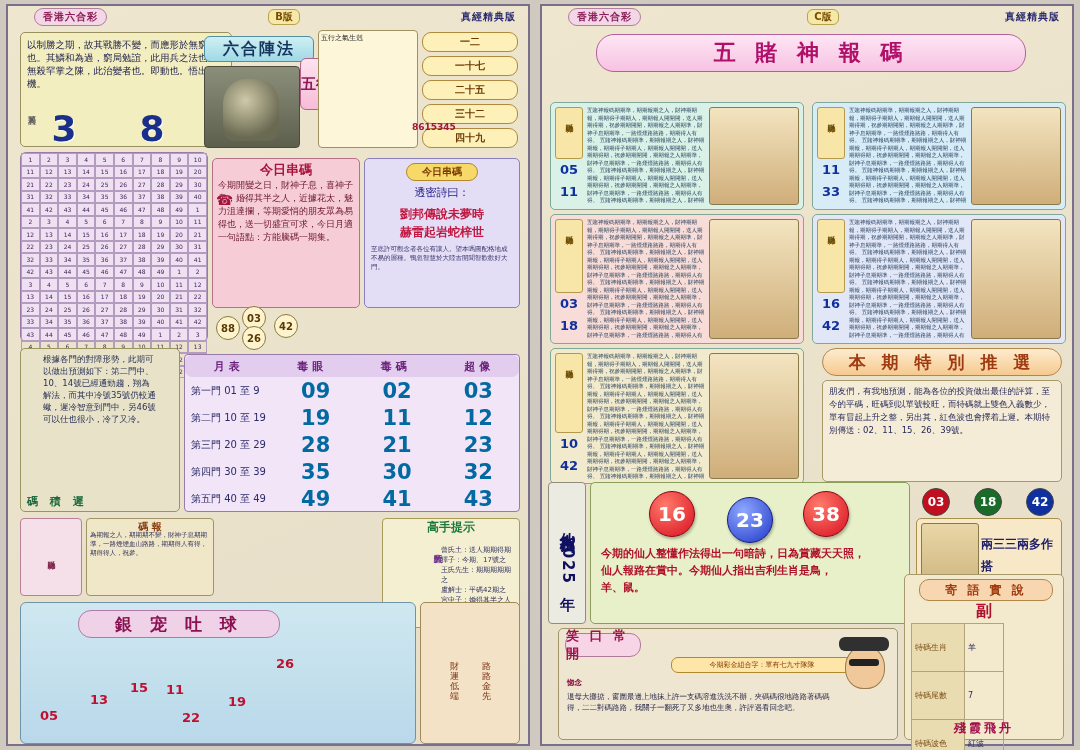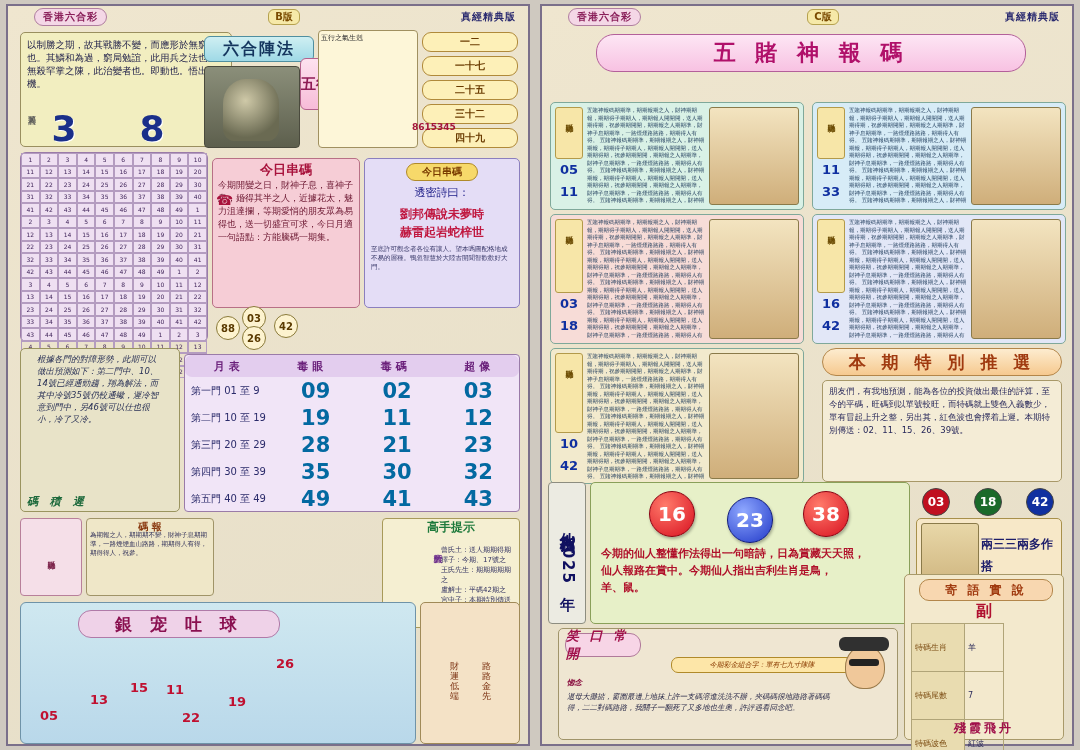--- a/index.html
+++ b/index.html
@@ -144,21 +144,21 @@
   }
   .ball{
     position:absolute;width:22px;height:22px;border-radius:50%;
     border:1px solid #8a7a3a;display:flex;align-items:center;justify-content:center;
     font-size:10px;font-weight:bold;background:#fdf3cf;color:#5a3a00;
   }
 
   .l-note{
     left:12px;top:342px;width:160px;height:164px;
     background:#e8e3c8;border:1px solid #9a945f;border-radius:5px;
-    padding:4px 16px;font-size:8.5px;line-height:12px;color:#283056;font-style:italic;
+    padding:4px 22px;font-size:8.5px;line-height:12px;color:#283056;
   }
   .l-monthtable{
     left:176px;top:348px;width:336px;height:158px;
     background:#f1e5f7;border:1px solid #9a7ba8;border-radius:4px;
     font-size:11px;color:#3a2060;
   }
   .mt-head{display:flex;height:22px;background:#e3cdee;font-weight:bold;border-radius:7px;}
   .mt-head div{flex:1;display:flex;align-items:center;justify-content:center;color:#6a1f7a;}
   .mt-row{display:flex;height:27px;align-items:center;}
   .mt-row .c1{width:84px;font-size:10px;color:#2a2a6a;padding-left:6px;}
@@ -290,21 +290,21 @@
   .r-horse .hp{
     position:absolute;left:4px;top:4px;width:56px;bottom:4px;
     background:linear-gradient(#e8d7a8,#c2a46a);border:1px solid #8a7a4a;border-radius:3px;
   }
   .r-horse .ht{
     position:absolute;left:64px;top:14px;right:4px;
     font-size:12px;line-height:22px;color:#1d1d6a;font-weight:bold;
   }
   .r-joke{
     left:558px;top:628px;width:340px;height:112px;
-    background:#efe6d2;border:1px solid #a0946a;border-radius:5px;font-style:italic;
+    background:#efe6d2;border:1px solid #a0946a;border-radius:5px;
   }
   .r-joke .jt{
     position:absolute;left:6px;top:4px;width:74px;height:22px;
     background:#f7d5e6;border:1px solid #b07a9a;border-radius:11px;
     display:flex;align-items:center;justify-content:center;
     font-size:13px;font-weight:bold;color:#a0104a;letter-spacing:3px;
   }
   .r-joke .jpill{
     position:absolute;left:112px;top:28px;width:180px;height:14px;
     background:#fde6a8;border:1px solid #b08a2a;border-radius:7px;
@@ -685,21 +685,21 @@
     </div>
 
     <div class="box l-hint">
       <div class="hh">高手提示</div>
       <div style="position:absolute;left:4px;top:28px;width:56px;font-size:9px;color:#6a2a8a;writing-mode:vertical-rl;height:72px;">大鵬分析</div>
       <div id="hint-lines" style="position:absolute;left:58px;top:26px;right:4px;">
           <div>曾氏土：送人期期得期</div>
           <div>擇子：今期、17號之</div>
           <div>王氏先生：期期期期期之</div>
           <div>盧解士：平碼42期之</div>
-          <div>宮中子：本期特別傳送</div>
+          <div>宮中子：婚得其半之人</div>
           <div>擇子：色波如指幷</div>
           <div>吳大然：今碼秋13、38期</div>
           <div>擇子：45企要得碼</div>
           <div>擇子：財神擇新手生</div>
         </div>
     </div>
 
     <div class="box l-dragon"></div>
     <div class="l-dragon-title">銀 宠 吐 球</div>
     <div class="l-dragon-body l-dragon-nums">

